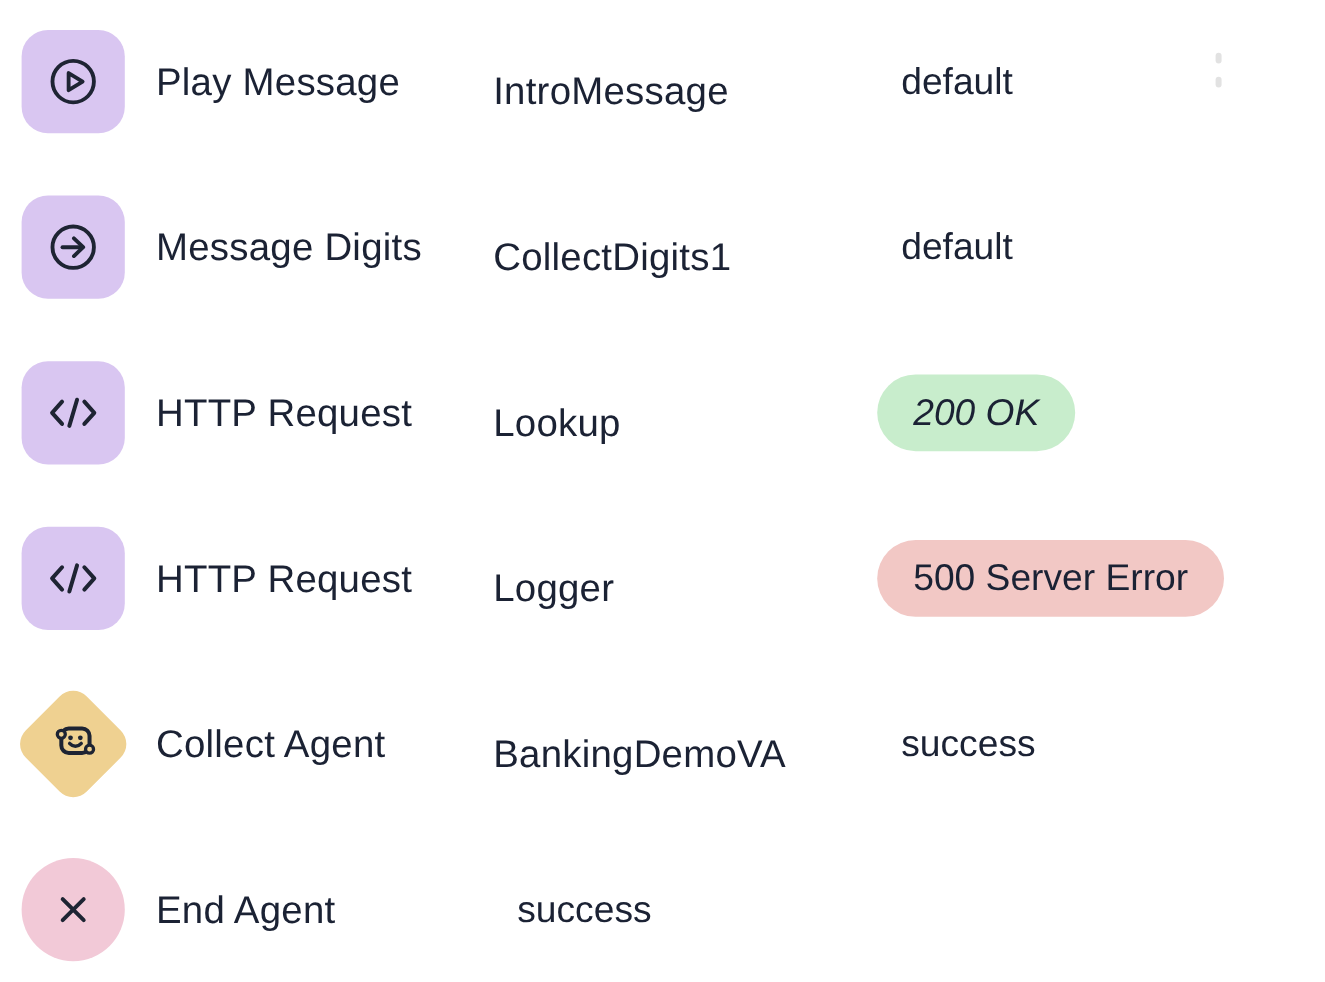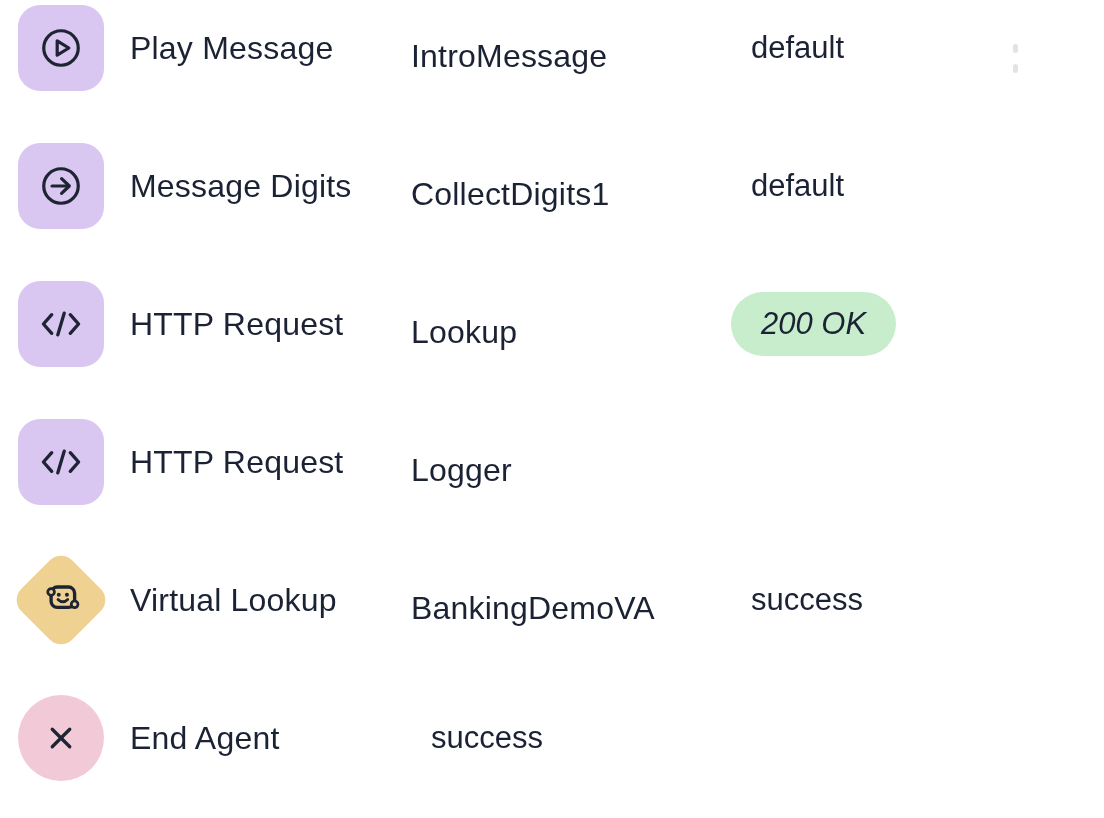--- a/index.html
+++ b/index.html
@@ -6,21 +6,21 @@
     margin: 0;
     padding: 0;
     background: #ffffff;
     width: 1104px;
     height: 818px;
     overflow: hidden;
     font-family: "Liberation Sans", "DejaVu Sans", sans-serif;
   }
   .step-list {
     position: relative;
-    padding-top: 5px;
+    padding-top: 25px;
     width: 1104px;
   }
   .row {
     display: flex;
     align-items: center;
     height: 86px;
     margin-bottom: 52px;
   }
   .icon-cell {
     width: 86px;
@@ -197,37 +197,40 @@
       <div class="icon-sq">
         <svg width="52" height="52" viewBox="0 0 42 42">
           <path class="stroke" d="M13.5 13.5 L6.8 21 L13.5 28.5"></path>
           <path class="stroke" d="M28.5 13.5 L35.2 21 L28.5 28.5"></path>
           <path class="stroke" d="M23.6 12.2 L18.4 29.8"></path>
         </svg>
       </div>
     </div>
     <div class="label-cell">HTTP Request</div>
     <div class="name-cell">Logger</div>
+    <div class="status-cell">
+      <span class="pill red">500 Server Error</span>
+    </div>
   </div>
 
   <div class="row">
     <div class="icon-cell">
       <div class="diamond-wrap">
         <div class="diamond"></div>
         <svg width="52" height="52" viewBox="0 0 42 42">
           <rect class="stroke" x="13" y="10.5" width="19" height="16.5" rx="5"></rect>
           <circle class="stroke gold-fill" cx="13" cy="14.5" r="2.7" style="stroke-width:2.2"></circle>
           <circle class="stroke gold-fill" cx="32" cy="24.5" r="2.7" style="stroke-width:2.2"></circle>
           <circle class="fill" cx="19.2" cy="16.8" r="1.6"></circle>
           <circle class="fill" cx="25.8" cy="16.8" r="1.6"></circle>
           <path class="stroke" d="M18.6 20.6 Q22.5 24.4 26.4 20.6" style="stroke-width:2.3"></path>
         </svg>
       </div>
     </div>
-    <div class="label-cell">Virtual Lookup</div>
+    <div class="label-cell">Collect Agent</div>
     <div class="name-cell">BankingDemoVA</div>
     <div class="status-cell">
       <span class="status-plain">success</span>
     </div>
   </div>
 
   <div class="row">
     <div class="icon-cell">
       <div class="icon-circle">
         <svg width="46" height="46" viewBox="0 0 42 42">

